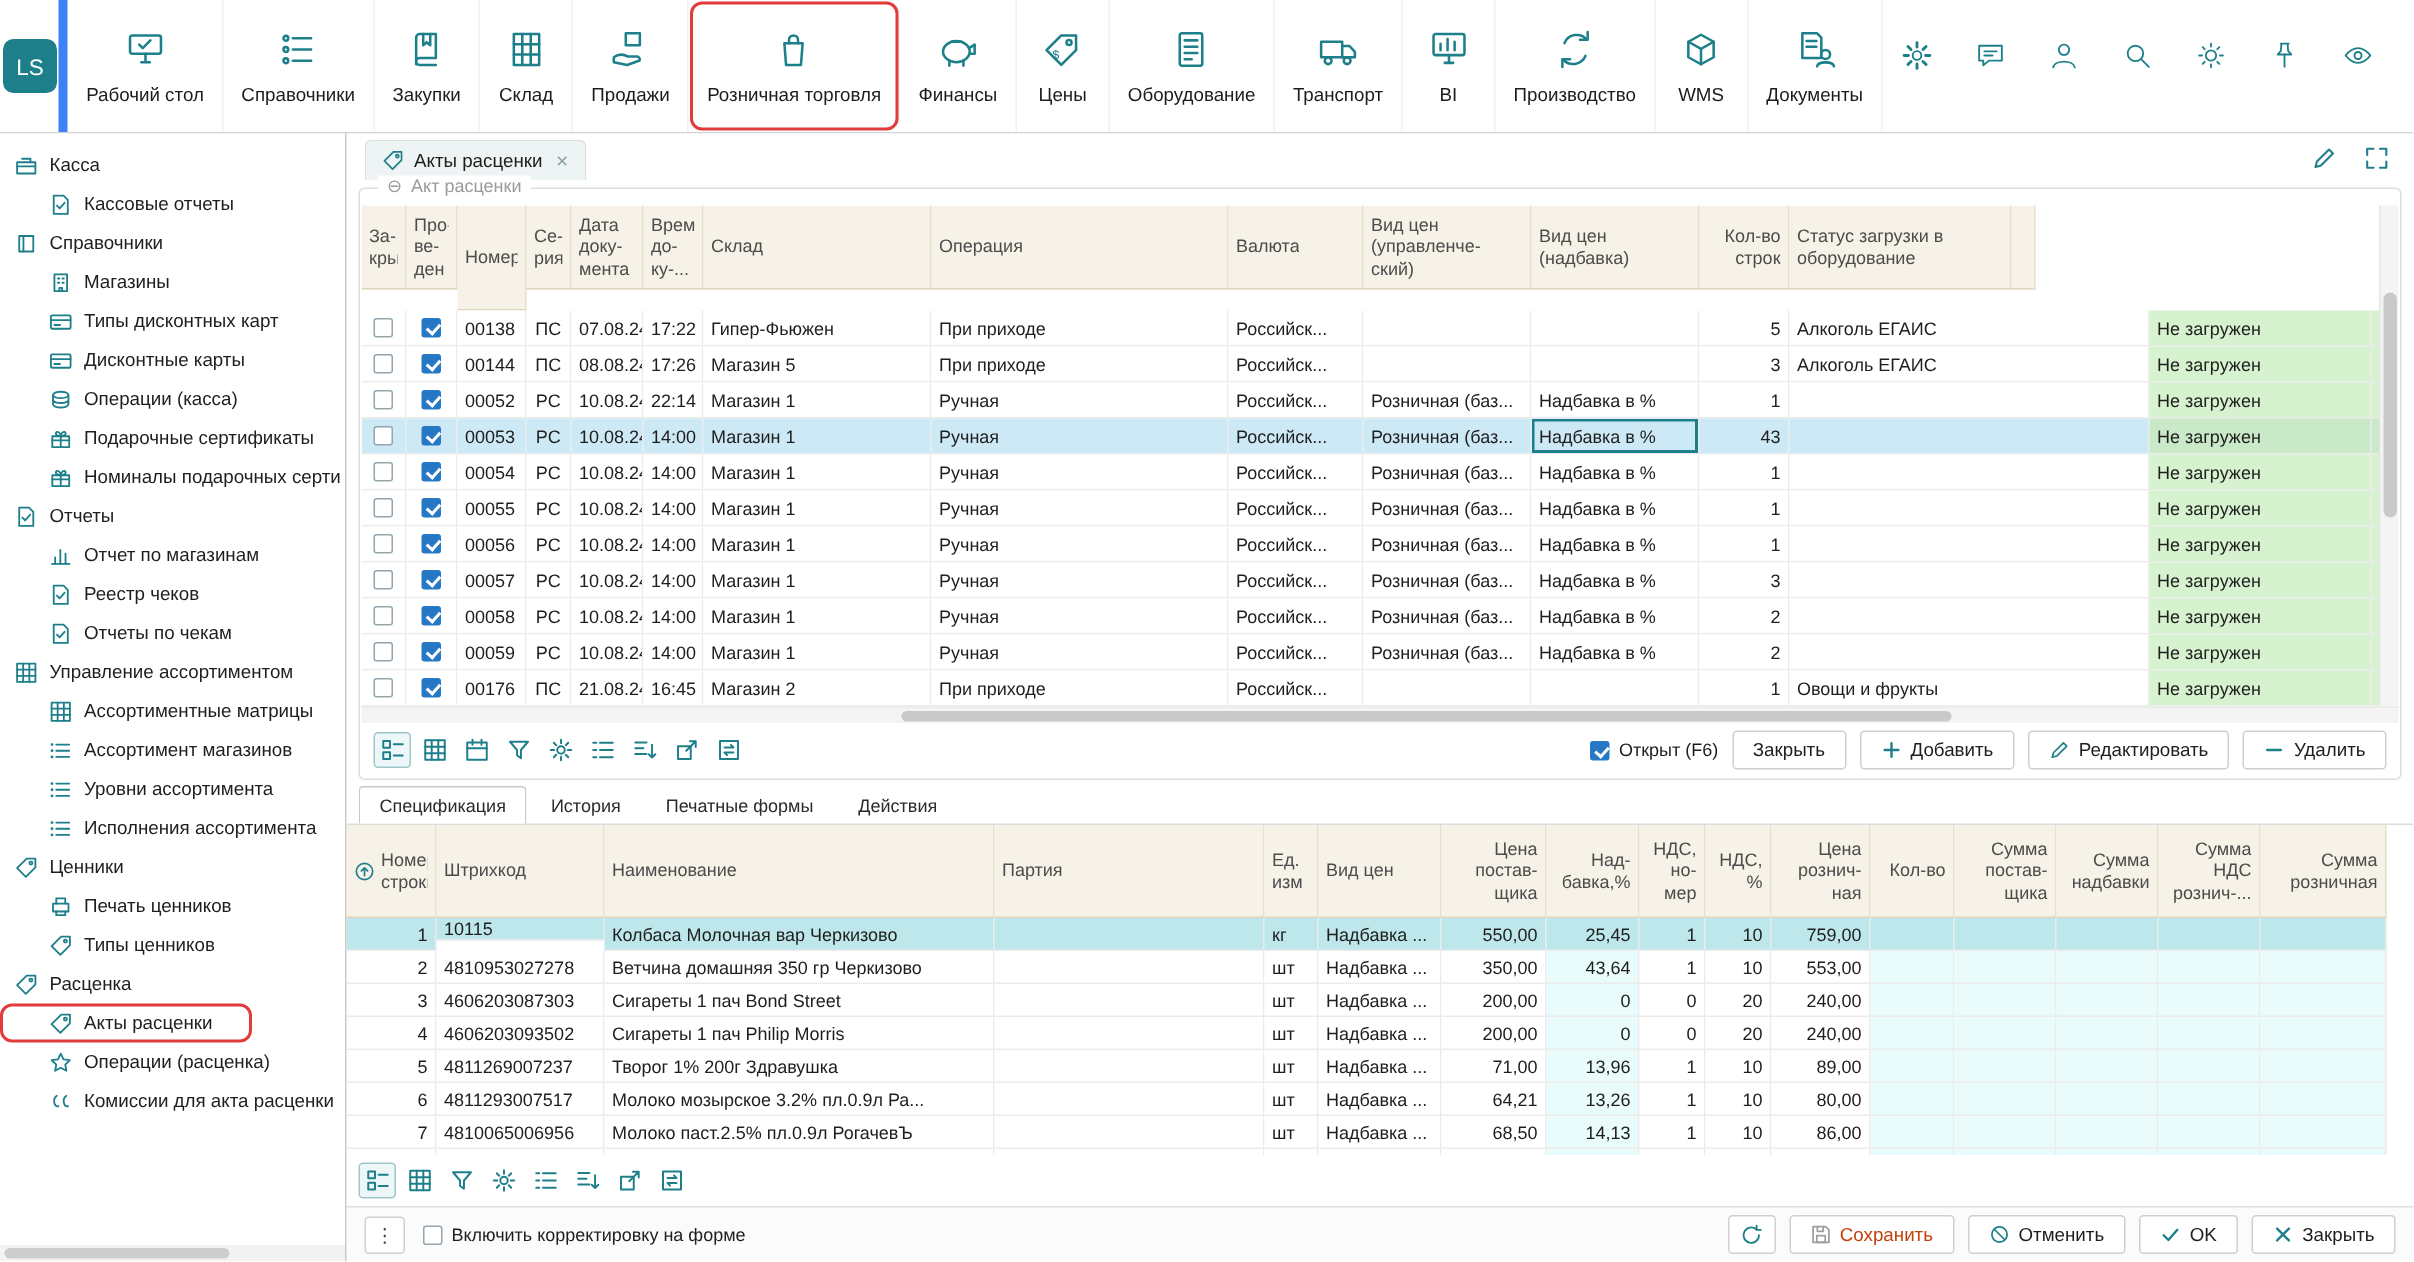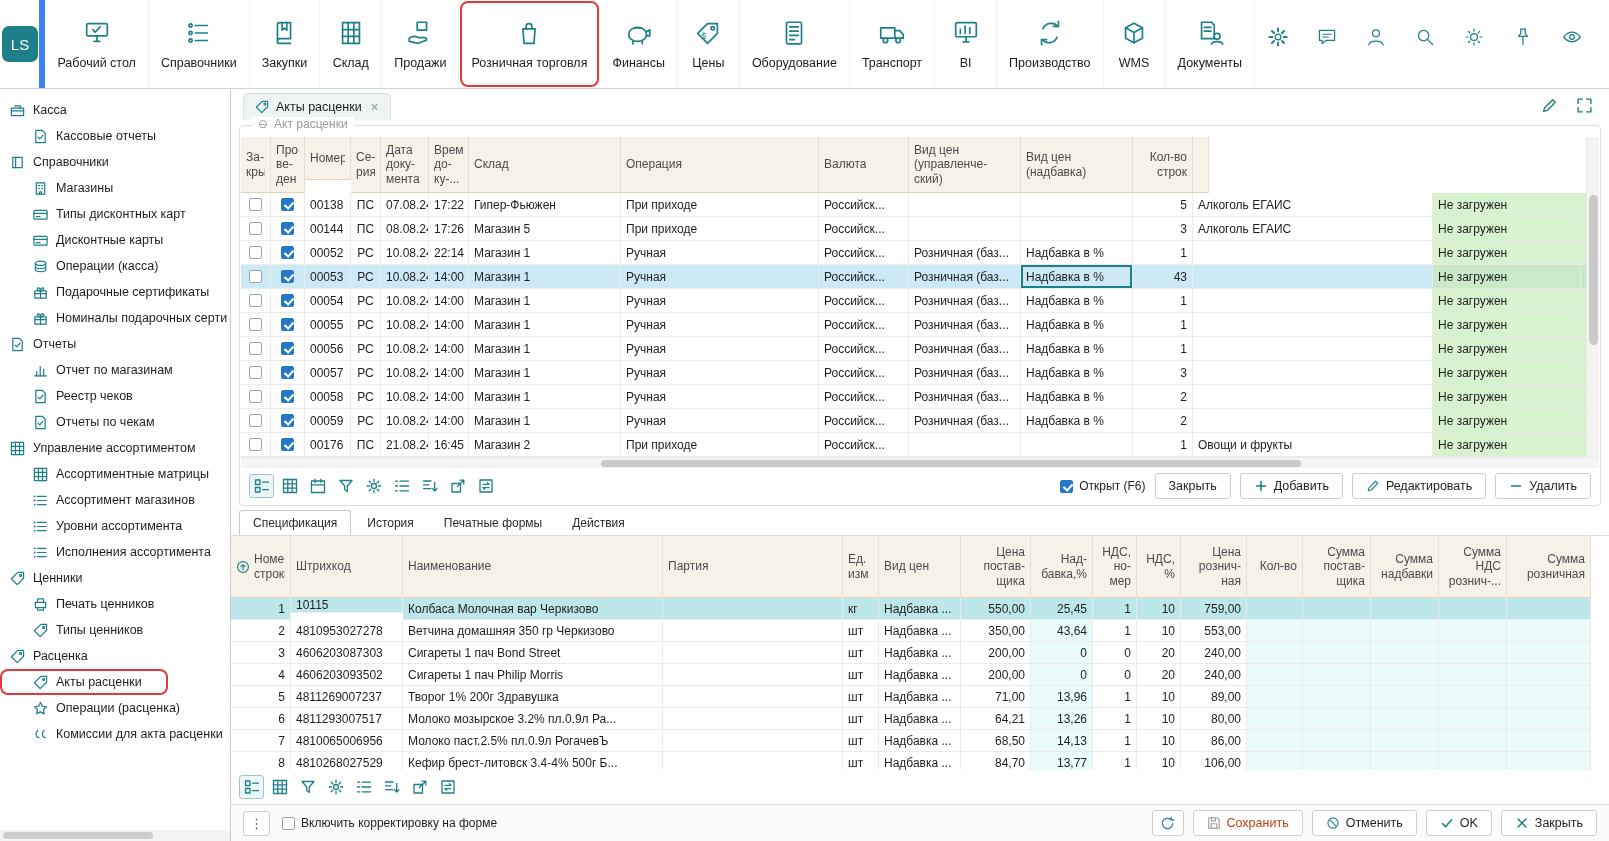--- a/index.html
+++ b/index.html
@@ -554,21 +554,21 @@
                 <div class="thead">
                   <div class="th" style="width: 30px; height: 56px;">
                     <span>За-
 крыт</span>
                   </div>
                   <div class="th" style="width: 34px; height: 56px;">
                     <span>Про-
 ве-
 ден</span>
                   </div>
-                  <div class="th" style="width: 46px; height: 43px; text-align: right;">
+                  <div class="th" style="width: 46px; height: 70px; text-align: right;">
                     <span>Номер</span>
                   </div>
                   <div class="th center" style="width: 30px; height: 56px;">
                     <span>Се-
 рия</span>
                   </div>
                   <div class="th" style="width: 48px; height: 56px;">
                     <span>Дата
 доку-
 мента</span>
@@ -592,20 +592,24 @@
 (управленче-
 ский)</span>
                   </div>
                   <div class="th" style="width: 112px; height: 56px;">
                     <span>Вид цен
 (надбавка)</span>
                   </div>
                   <div class="th right" style="width: 60px; height: 56px;">
                     <span>Кол-во
 строк</span>
+                  </div>
+                  <div class="th" style="width: 148px; height: 56px;">
+                    <span>Статус загрузки в
+оборудование</span>
                   </div>
                   <div class="th" style="width: 16px; height: 56px;"></div>
                 </div>
                 <div class="tr">
                   <div class="td center" style="width: 30px; height: 24px;">
                     <span class="cb"></span>
                   </div>
                   <div class="td center" style="width: 34px; height: 24px;">
                     <span class="cb checked"></span>
                   </div>

